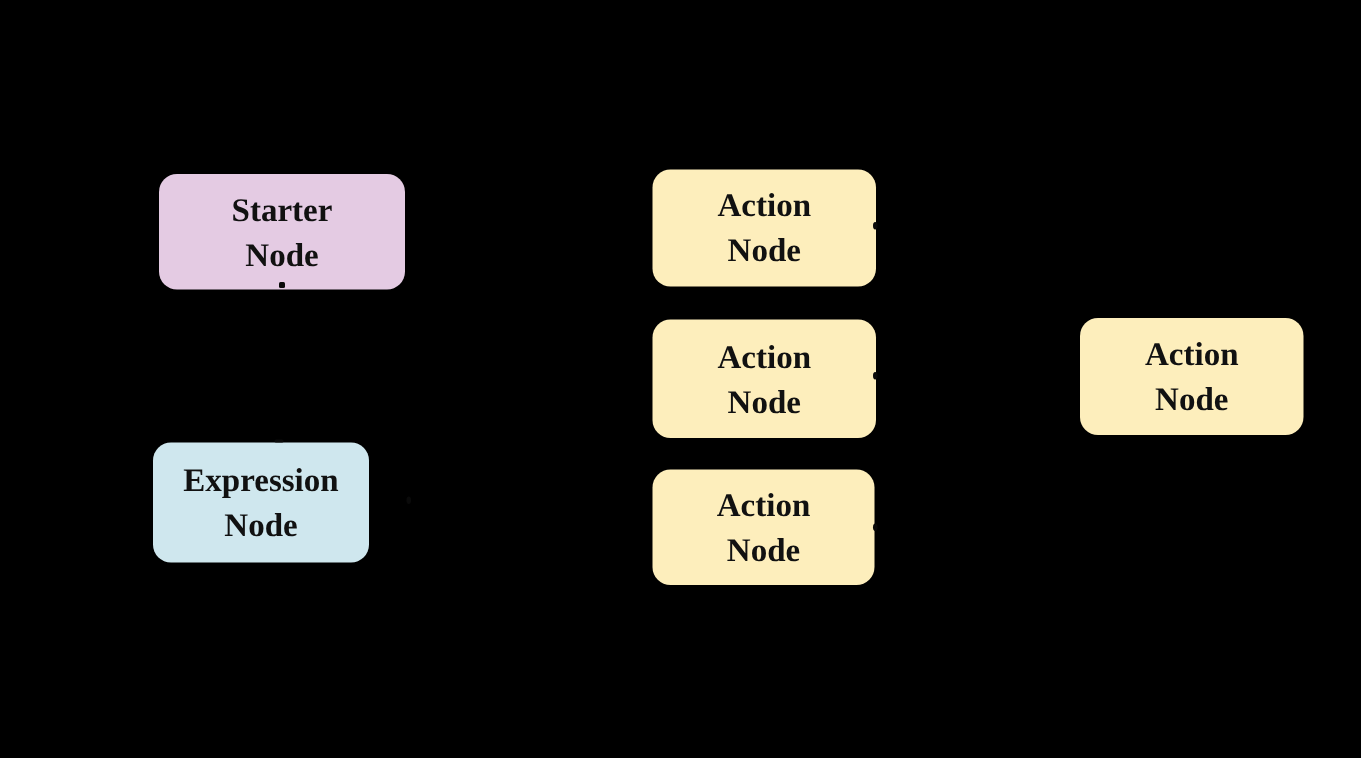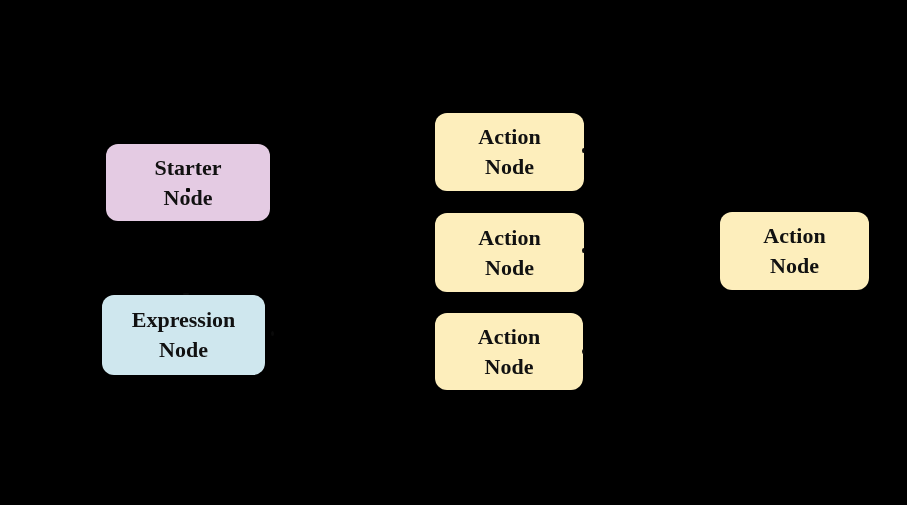--- a/index.html
+++ b/index.html
@@ -31,42 +31,42 @@
     font-size: 22px;
     line-height: 30px;
     color: #111111;
     white-space: nowrap;
   }
   
   #node-starter       { left: 106px; top: 116px; width: 164px; height: 77px; }
   #node-action-top    { left: 435px; top: 113px; width: 149px; height: 78px; }
   #node-action-middle { left: 435px; top: 213px; width: 149px; height: 79px; }
   #node-action-right  { left: 720px; top: 212px; width: 149px; height: 78px; }
-  #node-expression    { left: 102px; top: 295px; width: 163px; height: 80px; }
+  #node-expression    { left: 102px; top: 295px; width: 144px; height: 80px; }
   #node-action-bottom { left: 435px; top: 313px; width: 148px; height: 77px; }
 
   
   .edge-dot {
     position: absolute;
     background: #0a0a0a;
     border-radius: 50%;
   }
   #dot-starter-bottom   { left: 186px; top: 188px; width: 4px; height: 4px; border-radius: 1px; }
   #dot-expression-top   { left: 183px; top: 293px; width: 6px; height: 2px; border-radius: 1px; }
   #dot-expression-right { left: 271px; top: 331px; width: 3px; height: 5px; }
   #dot-action-top-right    { left: 582px; top: 148px; width: 3px; height: 5px; }
   #dot-action-middle-right { left: 582px; top: 248px; width: 3px; height: 5px; }
   #dot-action-bottom-right { left: 582px; top: 349px; width: 3px; height: 5px; }
 </style>
 </head>
 <body>
 
 <div class="canvas">
 
-  <div class="node" id="node-starter" style="background-color: rgb(228, 203, 227); margin-top: 28px;">
+  <div class="node" id="node-starter" style="background-color: rgb(228, 203, 227);">
     <span class="line">Starter</span>
     <span class="line">Node</span>
   </div>
 
   <div class="node" id="node-action-top" style="background-color: rgb(253, 238, 188);">
     <span class="line">Action</span>
     <span class="line">Node</span>
   </div>
 
   <div class="node" id="node-action-middle" style="background-color: rgb(253, 238, 188);">

